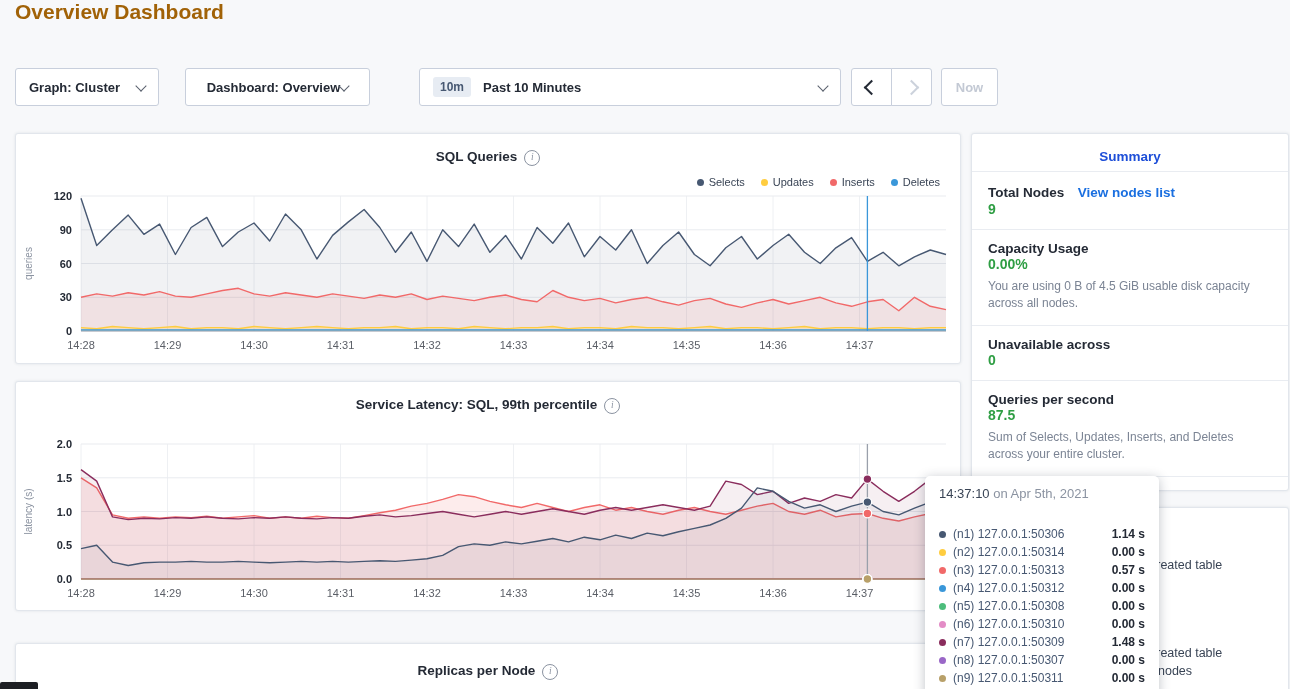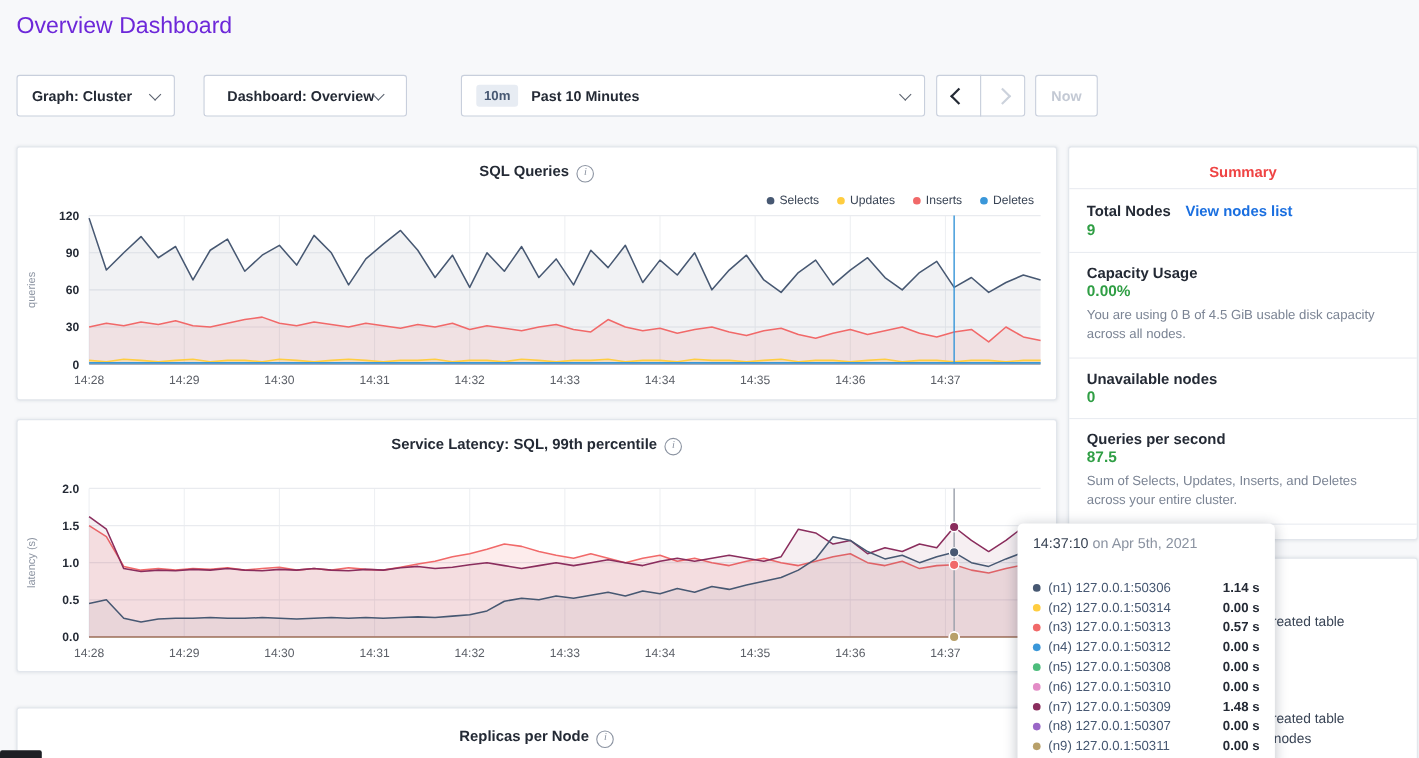--- a/index.html
+++ b/index.html
@@ -1,20 +1,20 @@
 <!DOCTYPE html>
 <html><head>
 <meta charset="utf-8">
 <style>
   html,body{margin:0;padding:0;}
   body{background:#f7f8fa;font-family:"Liberation Sans",sans-serif;}
   .page{position:relative;width:1290px;height:689px;overflow:hidden;background:#f7f8fa;}
 
   
-  .page-title{position:absolute;left:15px;top:12px;margin:0;font-size:21px;font-weight:normal;color:#6d28d9;}
+  .page-title{position:absolute;left:15px;top:0;margin:0;font-size:21px;font-weight:bold;color:#a16207;}
 
   
   .tb-btn{position:absolute;top:68px;height:38px;box-sizing:border-box;background:#fff;
     border:1px solid #c8cfdc;border-radius:3px;display:flex;align-items:center;
     font-size:13px;font-weight:bold;color:#242a35;cursor:pointer;padding:0 13px;font-family:inherit;}
   #graph-dd{left:15px;width:144px;justify-content:space-between;}
   #dashboard-dd{left:185px;width:185px;justify-content:center;}
   #time-selector{left:419px;width:422px;}
   .chev{width:7px;height:7px;border-right:1.6px solid #59606d;border-bottom:1.6px solid #59606d;
     transform:rotate(45deg);display:inline-block;margin-bottom:3px;}
@@ -42,21 +42,21 @@
   .legend{position:absolute;top:42px;right:20px;display:flex;gap:16px;align-items:center;}
   .legend-item{display:flex;align-items:center;gap:5px;font-size:11px;color:#394455;}
   .legend-dot{width:7px;height:7px;border-radius:50%;}
   .chart-svg{position:absolute;left:0;top:50px;}
   .xtick{font-size:11px;fill:#5a5e66;}
   .ytick{font-size:11px;font-weight:bold;fill:#242a35;}
   .ylab{font-size:10px;fill:#8b93a1;}
 
   
   #summary{left:971px;top:133px;width:318px;height:358px;}
-  .sum-title{text-align:center;font-size:13.5px;font-weight:bold;color:#ef4444;margin:15px 0 7px;}
+  .sum-title{text-align:center;font-size:13.5px;font-weight:bold;color:#1d4ed8;margin:15px 0 7px;}
   .sum-block{padding:11px 16px 12px;border-top:1px solid #e9ecf1;}
   .sum-head{display:flex;justify-content:space-between;align-items:baseline;flex-direction:column;}
   .sum-label{font-size:13.5px;font-weight:bold;color:#242a35;}
   .sum-link{font-size:13.5px;font-weight:bold;color:#1a6fe0;margin-left:9px;cursor:pointer;text-decoration:none;}
   .sum-value{font-size:14px;font-weight:bold;color:#2f9e44;}
   .sum-caption{font-size:12px;color:#7b8494;line-height:1.45;margin-top:6px;}
 
   
   #events{left:971px;top:507px;width:318px;height:192px;}
   .event-frag{position:absolute;font-size:12.5px;color:#394455;white-space:nowrap;}
@@ -256,21 +256,21 @@
     <div class="sum-block">
       <div class="sum-head">
         <span class="sum-label">Capacity Usage</span>
         <span class="sum-value">0.00%</span>
       </div>
       <div class="sum-caption">You are using 0 B of 4.5 GiB usable disk capacity across all nodes.</div>
     </div>
 
     <div class="sum-block">
       <div class="sum-head">
-        <span class="sum-label">Unavailable nodes</span>
+        <span class="sum-label">Unavailable across</span>
         <span class="sum-value">0</span>
       </div>
     </div>
 
     <div class="sum-block">
       <div class="sum-head">
         <span class="sum-label">Queries per second</span>
         <span class="sum-value">87.5</span>
       </div>
       <div class="sum-caption">Sum of Selects, Updates, Inserts, and Deletes across your entire cluster.</div>

